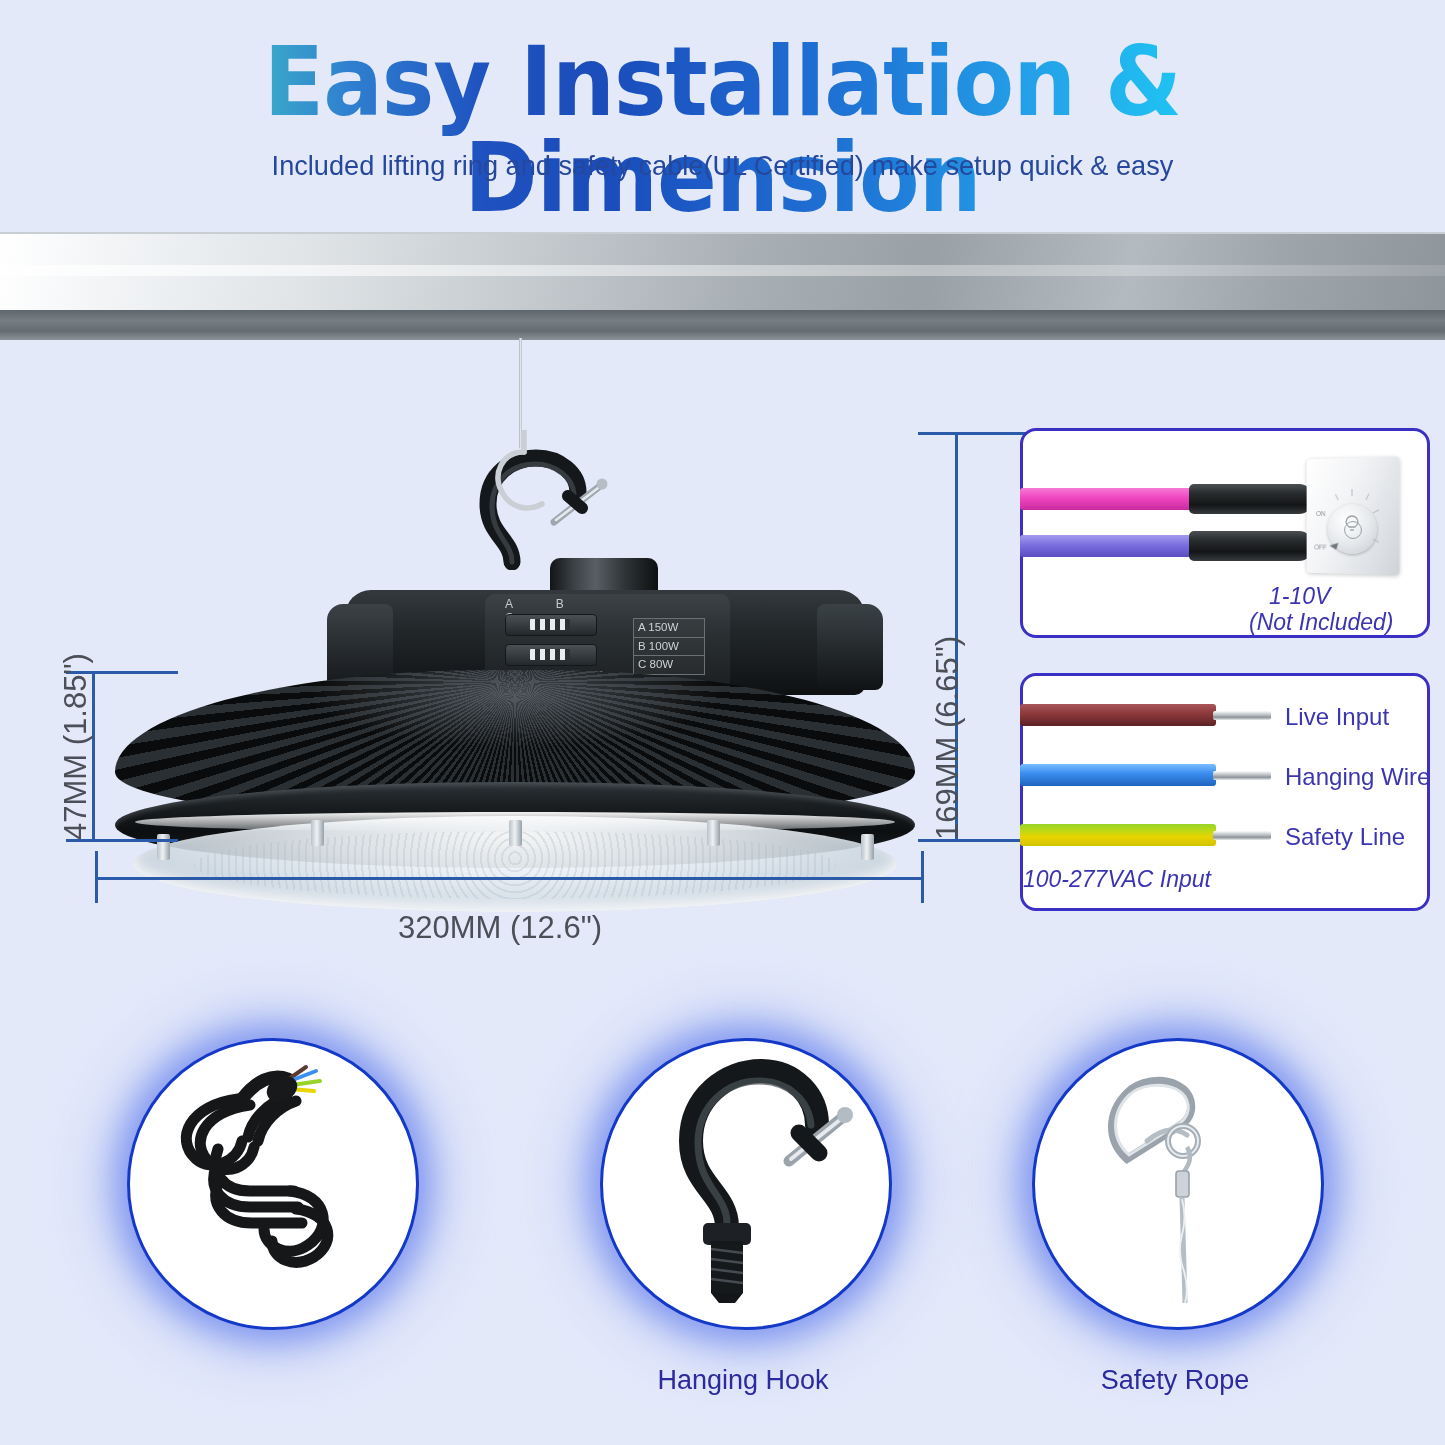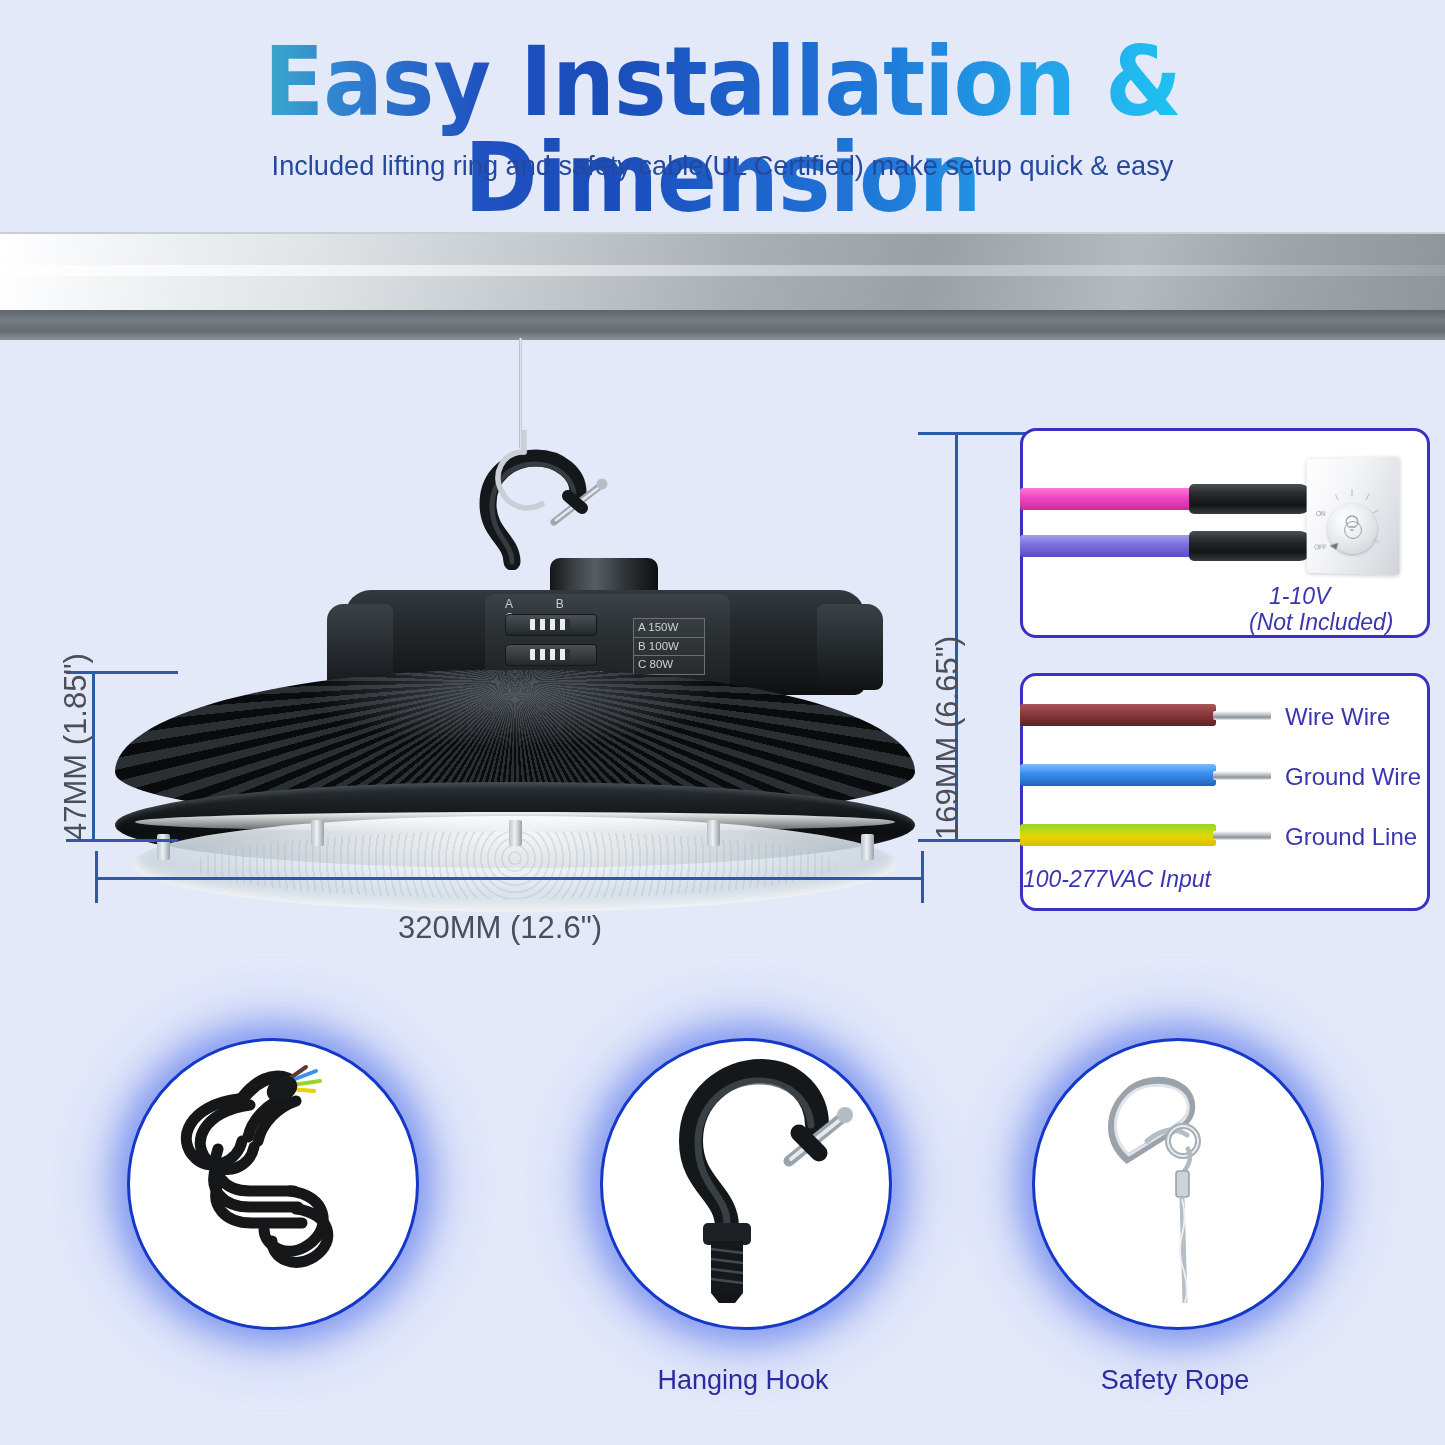--- a/index.html
+++ b/index.html
@@ -363,29 +363,29 @@
       </svg>
     </div>
     <div class="pcaption" style="left:246px;top:152px;width:160px;">1-10V</div>
     <div class="pcaption" style="left:226px;top:178px;width:200px;">(Not Included)</div>
   </div>
 
   <div class="panel panel-ac">
 
     <div class="wire" style="left:-3px;top:28px;width:196px;background:linear-gradient(180deg,#a8565a,#8e3a3d 42%,#5d2224);"></div>
     <div class="wire-core" style="left:190px;top:35px;"></div>
-    <div class="plabel" style="left:262px;top:27px;">Wire Wire</div>
+    <div class="plabel" style="left:262px;top:27px;">Live Input</div>
 
     <div class="wire" style="left:-3px;top:88px;width:196px;background:linear-gradient(180deg,#79bcff,#3b8ff0 42%,#1f63bd);"></div>
     <div class="wire-core" style="left:190px;top:95px;"></div>
-    <div class="plabel" style="left:262px;top:87px;">Ground Wire</div>
+    <div class="plabel" style="left:262px;top:87px;">Hanging Wire</div>
 
     <div class="wire" style="left:-3px;top:148px;width:196px;background:linear-gradient(180deg,#9ad32a 0%,#b8d918 28%,#e7d400 58%,#d4c200 100%);"></div>
     <div class="wire-core" style="left:190px;top:155px;"></div>
-    <div class="plabel" style="left:262px;top:147px;">Ground Line</div>
+    <div class="plabel" style="left:262px;top:147px;">Safety Line</div>
 
     <div class="pcaption" style="left:0;top:190px;width:398px;">100-277VAC Input</div>
   </div>
 
   <div class="feat" style="left:105px;top:1030px;">
     <div class="feat-circle">
       <svg width="286" height="286" viewBox="0 0 286 286">
         <g fill="none" stroke="#161719" stroke-width="11" stroke-linecap="round">
           <path d="M108 58 C60 64, 44 98, 66 118 C82 132, 108 120, 112 100"></path>
           <path d="M120 64 C74 70, 58 102, 80 122 C96 136, 120 126, 124 106"></path>

